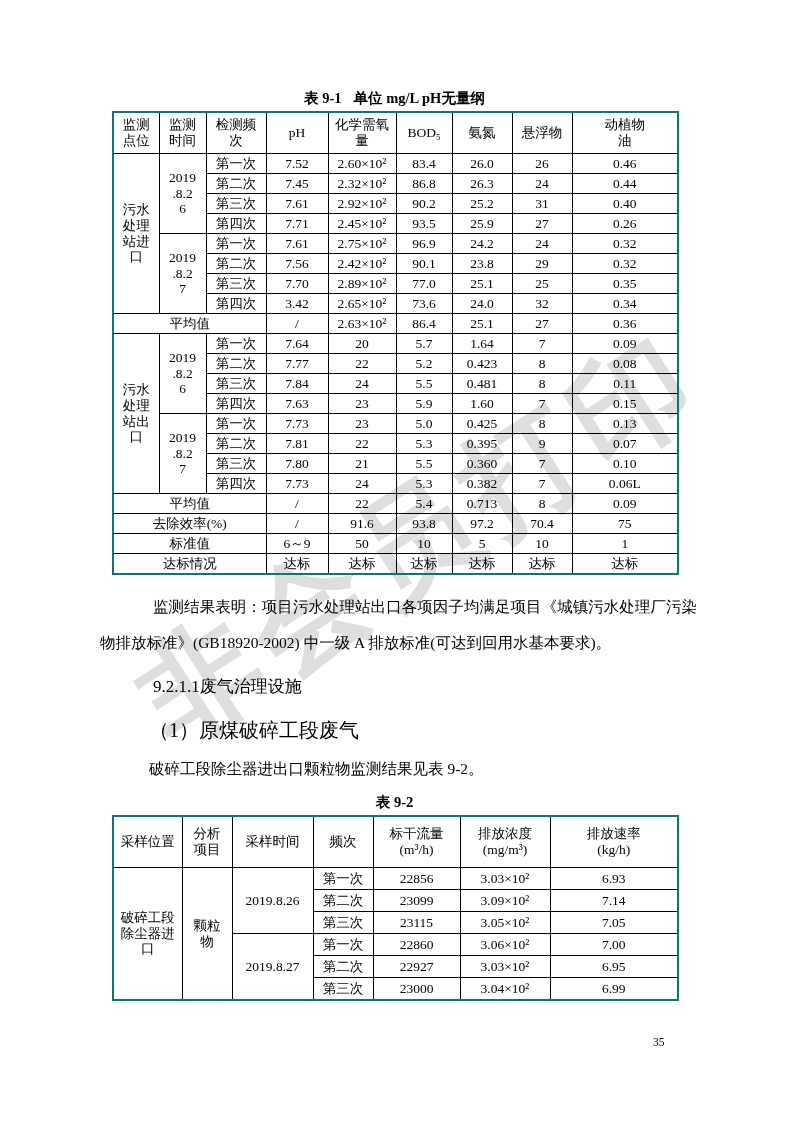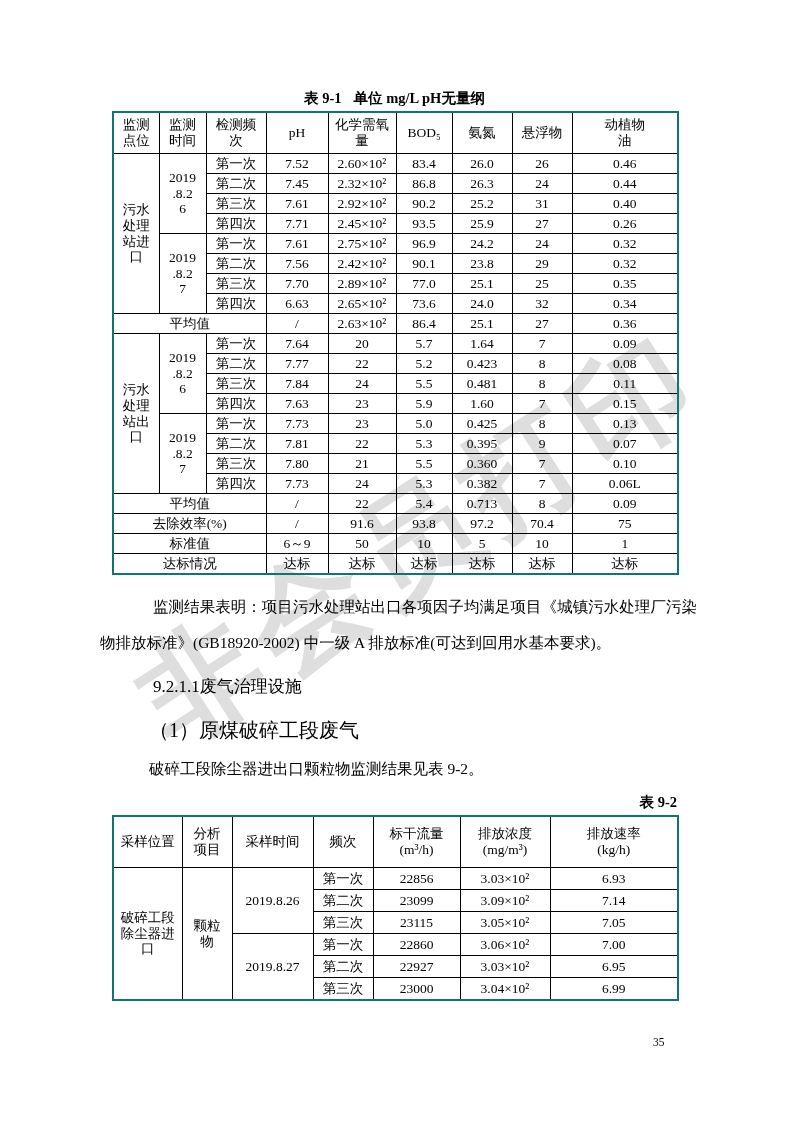--- a/index.html
+++ b/index.html
@@ -10,21 +10,21 @@
   .watermark {
     position:absolute; left:40px; top:460px; width:760px; text-align:center;
     font-size:118px; font-weight:bold; letter-spacing:10px; white-space:nowrap;
     color:rgba(168,168,168,0.38); transform:rotate(-33deg); transform-origin:center;
     z-index:0; pointer-events:none; font-family:"DejaVu Sans",sans-serif;
   }
   .content { position:relative; z-index:1; padding:88px 96px 0 100px; width:597px; }
 
   .tcap { width:565px; margin-left:12px; display:flex; justify-content:center; gap:12px;
           font-weight:bold; font-size:14.5px; line-height:20px; margin-bottom:3px; }
-  .tcap2 { gap:22px;justify-content:flex-end; }
+  .tcap2 { gap:22px; }
 
   table.dtable { border-collapse:collapse; table-layout:fixed; width:565px; margin-left:12px;
                  border:2px solid #0f766e; background:transparent; }
   .dtable th, .dtable td {
     border:1px solid #000; text-align:center; vertical-align:middle;
     font-size:13.5px; font-weight:normal; padding:0 1px; line-height:1.15;
     white-space:pre-line; overflow:hidden; word-break:break-all;
   }
   .t1 thead th { height:40px; }
   .t1 td { height:19px; }
@@ -151,21 +151,21 @@
           <td>第三次</td>
           <td>7.70</td>
           <td>2.89×10²</td>
           <td>77.0</td>
           <td>25.1</td>
           <td>25</td>
           <td>0.35</td>
         </tr>
         <tr>
           <td>第四次</td>
-          <td>6.63</td>
+          <td>3.42</td>
           <td>2.65×10²</td>
           <td>73.6</td>
           <td>24.0</td>
           <td>32</td>
           <td>0.34</td>
         </tr>
         <tr>
           <td colspan="3">平均值</td>
           <td>/</td>
           <td>2.63×10²</td>

